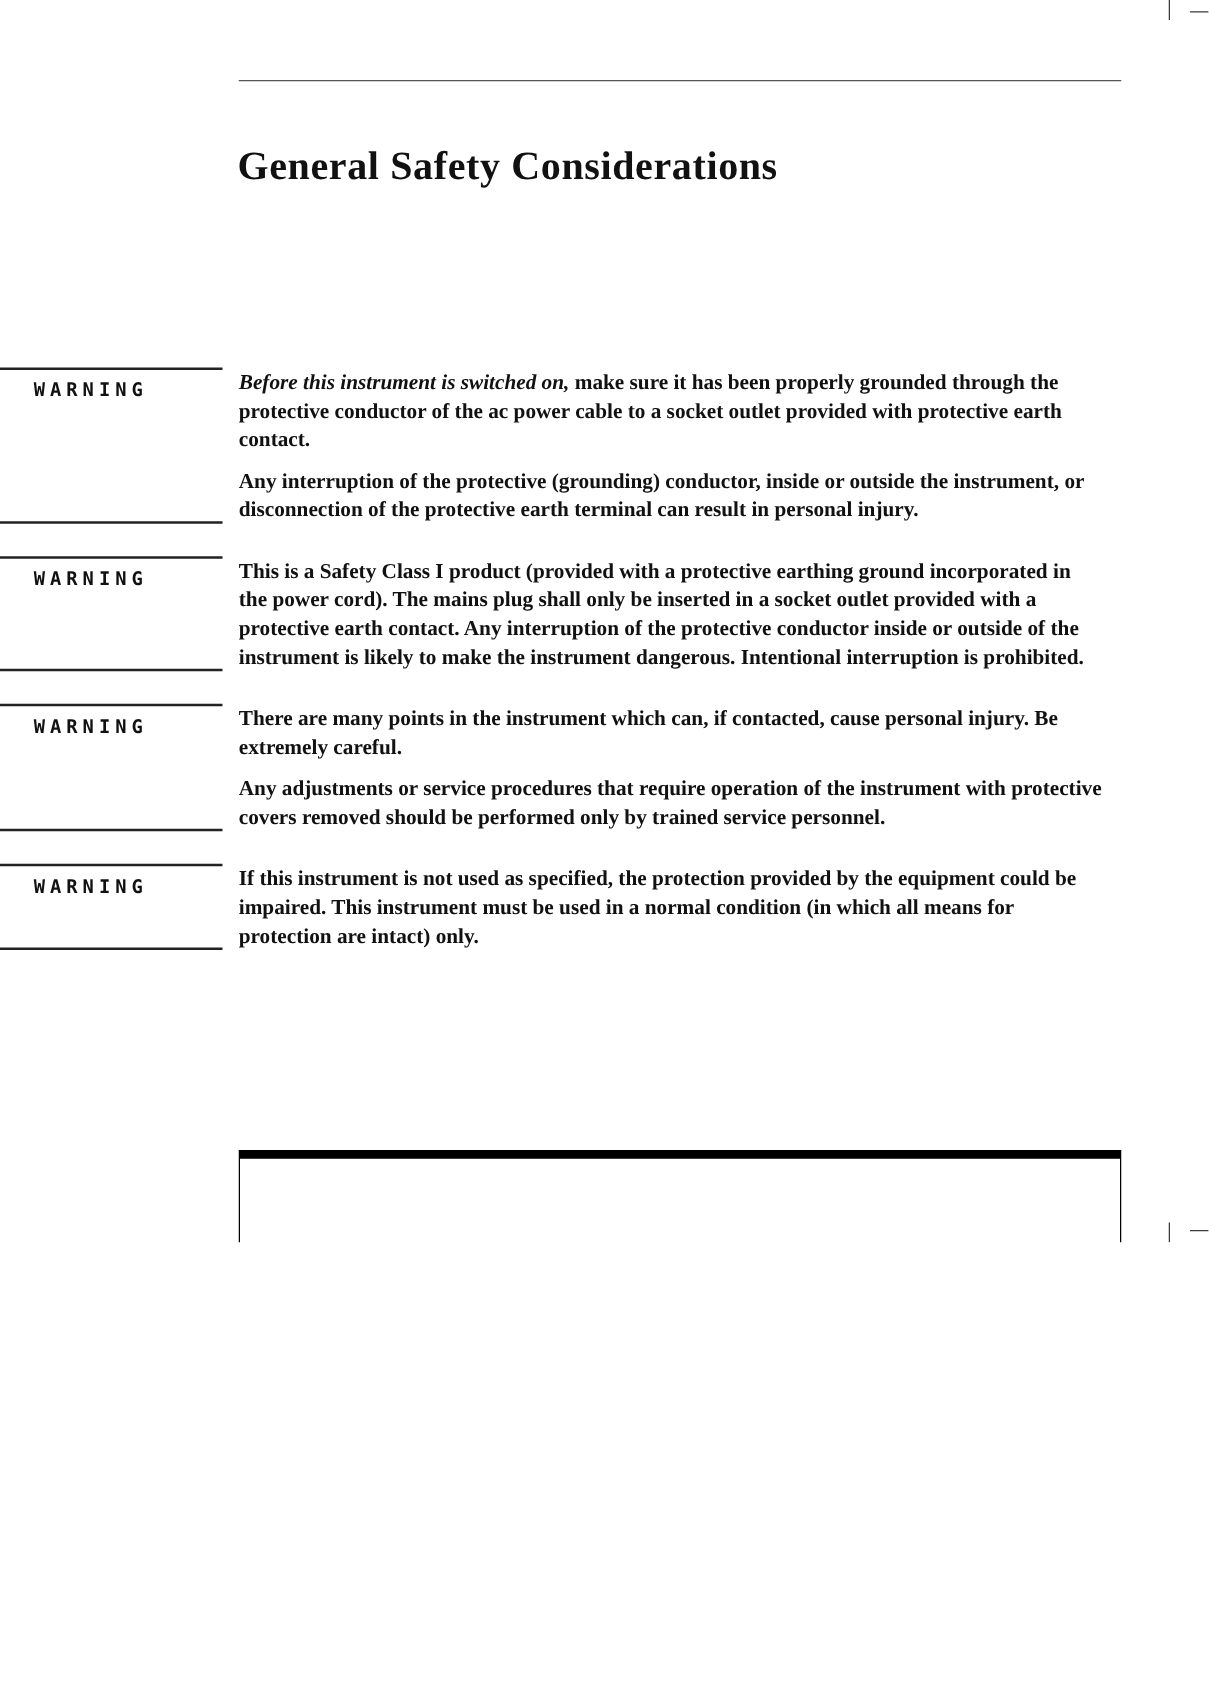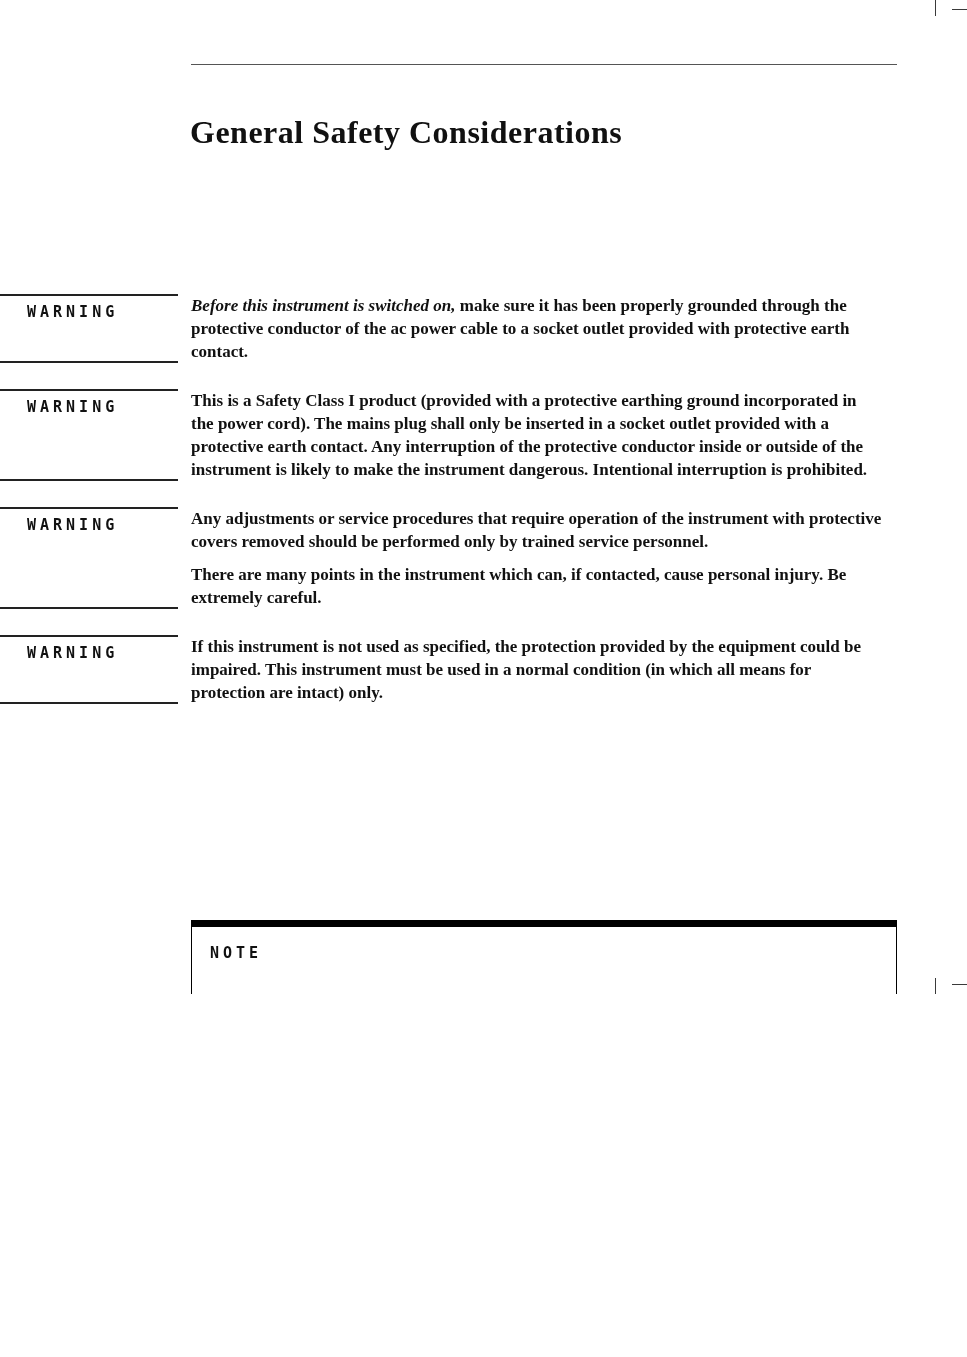--- a/index.html
+++ b/index.html
@@ -104,52 +104,52 @@
   <h1 class="page-title">General Safety Considerations</h1>
 
   <div class="warnings">
 
     <div class="warning-row">
       <div class="warning-left">
         <div class="warning-label">WARNING</div>
       </div>
       <div class="warning-text">
         <p><span class="lead-italic">Before this instrument is switched on,</span><span> make sure it has been properly grounded through the protective conductor of the ac power cable to a socket outlet provided with protective earth contact.</span></p>
+        <p>Any interruption of the protective (grounding) conductor, inside or outside the instrument, or disconnection of the protective earth terminal can result in personal injury.</p>
       </div>
     </div>
 
     <div class="warning-row">
       <div class="warning-left">
         <div class="warning-label">WARNING</div>
       </div>
       <div class="warning-text">
         <p>This is a Safety Class I product (provided with a protective earthing ground incorporated in the power cord). The mains plug shall only be inserted in a socket outlet provided with a protective earth contact. Any interruption of the protective conductor inside or outside of the instrument is likely to make the instrument dangerous. Intentional interruption is prohibited.</p>
       </div>
     </div>
 
     <div class="warning-row">
       <div class="warning-left">
         <div class="warning-label">WARNING</div>
       </div>
       <div class="warning-text">
+        <p>There are many points in the instrument which can, if contacted, cause personal injury. Be extremely careful.</p>
         <p>Any adjustments or service procedures that require operation of the instrument with protective covers removed should be performed only by trained service personnel.</p>
-        <p>There are many points in the instrument which can, if contacted, cause personal injury. Be extremely careful.</p>
       </div>
     </div>
 
     <div class="warning-row">
       <div class="warning-left">
         <div class="warning-label">WARNING</div>
       </div>
       <div class="warning-text">
         <p>If this instrument is not used as specified, the protection provided by the equipment could be impaired. This instrument must be used in a normal condition (in which all means for protection are intact) only.</p>
       </div>
     </div>
 
   </div>
 
   <div class="note-box">
-    <div class="note-label">NOTE</div>
   </div>
 
   <div class="bottom-rule"></div>
 
 </div>
 
 </body></html>

